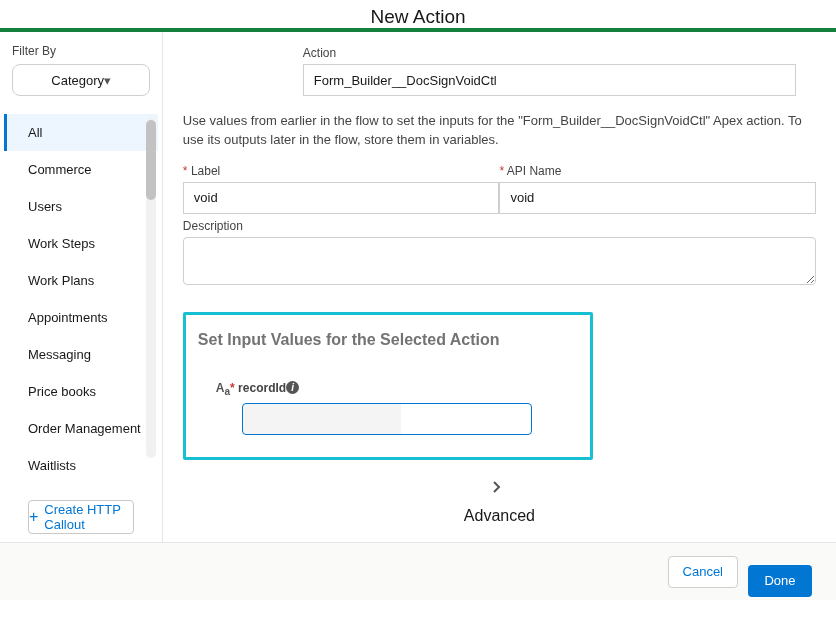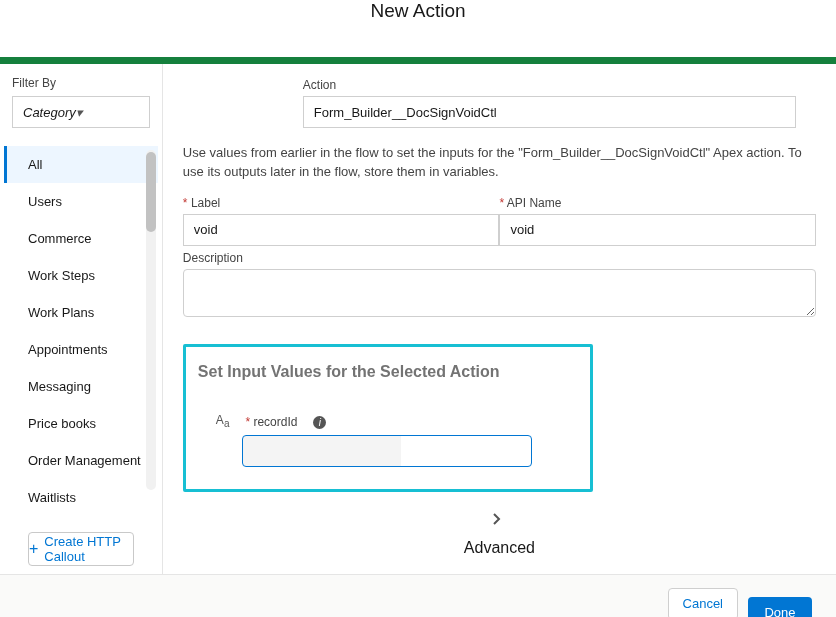--- a/index.html
+++ b/index.html
@@ -1,43 +1,43 @@
 <!DOCTYPE html>
 <html><head>
 <meta charset="utf-8">
 <style>
   * { box-sizing: border-box; font-family: -apple-system, BlinkMacSystemFont, "Segoe UI", Arial, sans-serif; }
   body { margin: 0; width: 836px; height: 617px; background: #fff; color: #181818; font-size: 13px; }
-  .header { height: 64px; border-bottom: 7px solid #15803d; display: flex; align-items: flex-start; justify-content: center; }
+  .header { height: 32px; border-bottom: 4px solid #15803d; display: flex; align-items: flex-end; justify-content: center; }
   .header-title { font-size: 19px; font-weight: 400; color: #181818; }
   .body { display: flex; height: 510px; }
   .sidebar { width: 237px; border-right: 1px solid #e5e5e5; padding: 12px 4px 8px 4px; display: flex; flex-direction: column; position:relative;}
   .filter-label { font-size: 12px; color: #444; margin: 0 0 6px 8px; }
-  .filter-select { margin: 0 8px 14px 8px; border: 1px solid #cfcfcf; border-radius: 0; height: 32px; display: flex; align-items: center; justify-content: flex-start; padding: 0 10px; cursor: pointer; color:#181818;font-style:italic; }
+  .filter-select { margin: 0 8px 14px 8px; border: 1px solid #cfcfcf; border-radius: 8px; height: 32px; display: flex; align-items: center; justify-content: center; padding: 0 10px; cursor: pointer; color:#181818; }
   .filter-select .chev { color: #555; }
   .cat-scroll { position: relative; flex: 1 1 auto; margin-top:4px; }
   .cat-list { position:absolute; inset:0; overflow:hidden; }
   .cat-item { padding: 11px 4px 11px 24px; color:#181818; cursor: pointer; }
   .cat-item.selected { background: #edf6ff; border-left: 3px solid #0176d3; padding-left: 21px; }
   .scrollbar-track { position: absolute; right: 2px; top: 4px; width: 10px; height: 340px; background: #f1f1f1; border-radius: 5px; }
   .scrollbar-thumb { position: absolute; right: 2px; top: 6px; width: 10px; height: 80px; background: #c2c2c2; border-radius: 5px; }
   .callout-btn { margin: 10px 24px 0 24px; height: 34px; border: 1px solid #c9c9c9; border-radius: 4px; display: flex; align-items: center; justify-content: center; gap: 6px; background: #fff; cursor: pointer; color:#0176d3;}
   .callout-btn .plus { color: #0176d3; font-size: 16px; line-height: 1;}
   .main { flex: 1 1 auto; padding: 14px 20px 10px 20px; overflow:hidden;}
   .field-label { font-size: 12px; color: #444; margin-bottom: 4px; }
   .req::before { content: "* "; color: #c23934; }
   .text-input { width: 100%; height: 32px; border: 1px solid #cfcfcf; border-radius: 0; padding: 0 10px; font-size: 13px; color:#181818;}
   .action-block { padding-left: 120px; padding-right: 20px; margin-bottom: 16px;}
   .help-text { color:#444; line-height: 1.45; margin-bottom: 14px;}
   .row { display: flex; }
   .col { flex: 1 1 0; }
   .textarea { width: 100%; height: 48px; border: 1px solid #cfcfcf; border-radius: 4px; padding: 6px 10px; resize: both; font-size: 13px; }
   .highlight-box { border: 3px solid #17bfd3; border-radius: 2px; padding: 16px 18px 22px 12px; margin-top: 24px; width: 410px; }
   .section-title { font-size: 16px; font-weight: 700; color: #737373; margin-bottom: 32px; }
-  .input-row { display:flex; align-items:flex-end; gap:16px; padding-left:18px;}
+  .input-row { display:flex; align-items:flex-start; gap:0; padding-left:18px;font-weight:bold;}
   .aa-icon { font-size: 12px; color:#555; }
   .info-icon { display:inline-flex; width:13px; height:13px; border-radius:50%; background:#555; color:#fff; font-size:10px; align-items:center; justify-content:center; cursor:pointer; font-style:italic;}
   .record-input { margin-top:6px; margin-left: 44px; width: 290px; height: 32px; border:1px solid #0176d3; border-radius:4px; padding:0 10px; background: linear-gradient(90deg, #f4f4f4 0 55%, #fff 55% 100%);}
   .adv-row { display:flex; align-items:center; gap:10px; margin-top:20px; cursor:pointer;flex-direction:column; }
   .adv-chev { width:14px; color:#555;}
   .adv-text { font-size:16px;}
   .footer { height:58px; border-top:1px solid #e5e5e5; background:#fafaf9; display:flex; align-items:center; justify-content:flex-end; gap:10px; padding:0 24px;}
   .btn { height:32px; min-width:64px; border-radius:4px; display:flex; align-items:center; justify-content:center; cursor:pointer; font-size:13px; padding:0 14px;}
   .btn-neutral { border:1px solid #cfcfcf; background:#fff; color:#0176d3;}
   .btn-brand { background:#0176d3; color:#ffffff;margin-top:18px;}
@@ -53,22 +53,22 @@
 
   <div class="sidebar">
     <div class="filter-label">Filter By</div>
     <div class="filter-select">
       <span>Category</span>
       <span class="chev">▾</span>
     </div>
     <div class="cat-scroll">
       <div class="cat-list">
         <div class="cat-item selected">All</div>
+        <div class="cat-item">Commerce</div>
         <div class="cat-item">Users</div>
-        <div class="cat-item">Commerce</div>
         <div class="cat-item">Work Steps</div>
         <div class="cat-item">Work Plans</div>
         <div class="cat-item">Appointments</div>
         <div class="cat-item">Messaging</div>
         <div class="cat-item">Price books</div>
         <div class="cat-item">Order Management</div>
         <div class="cat-item">Waitlists</div>
       </div>
       <div class="scrollbar-track"></div>
       <div class="scrollbar-thumb"></div>

